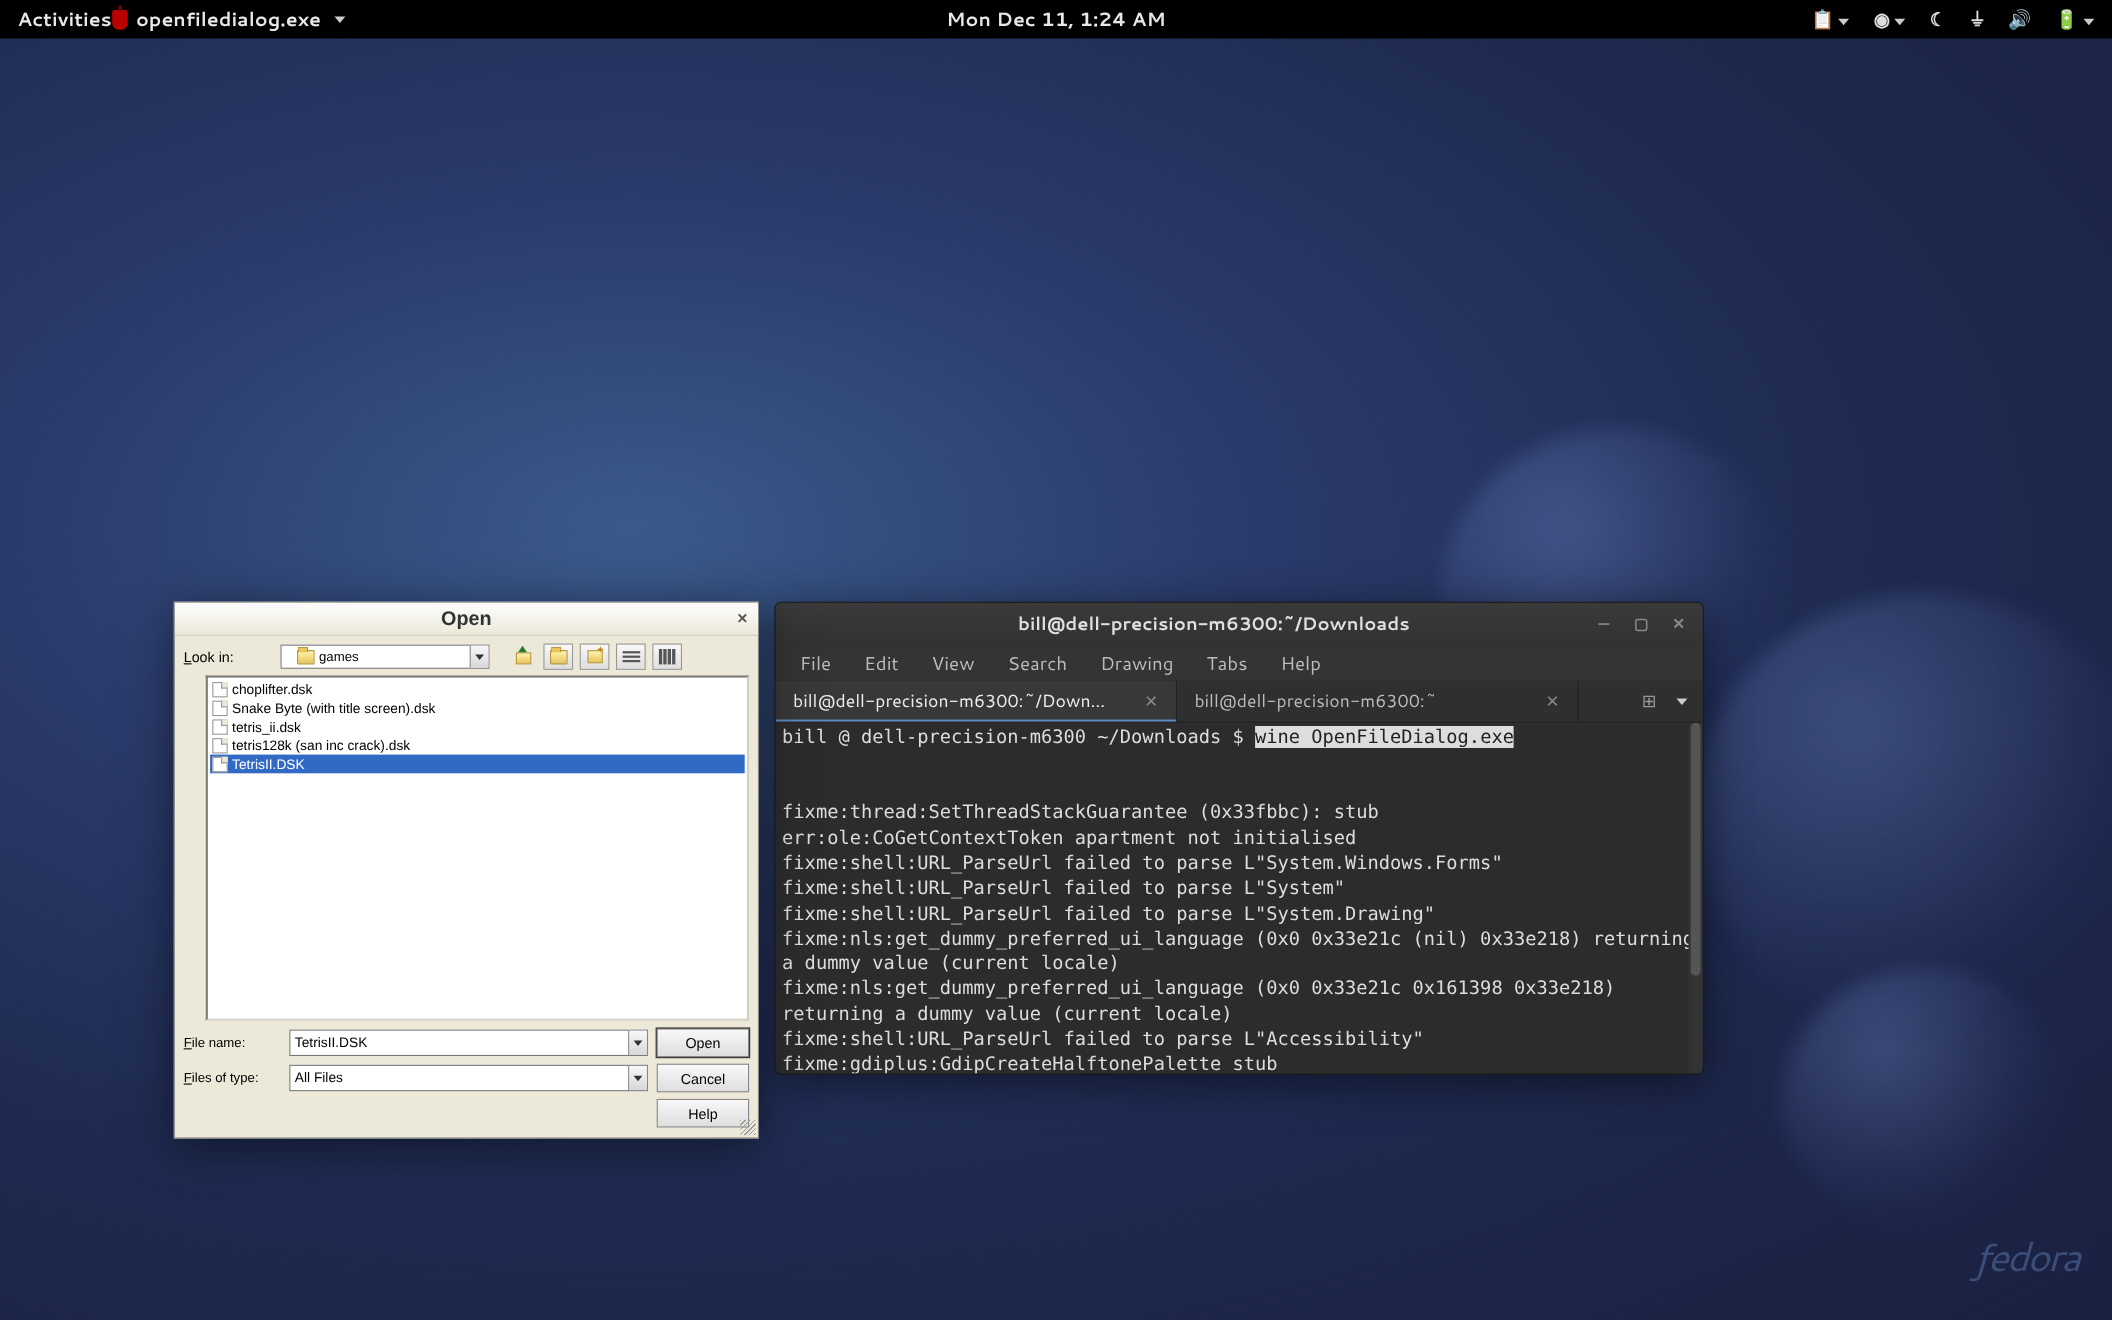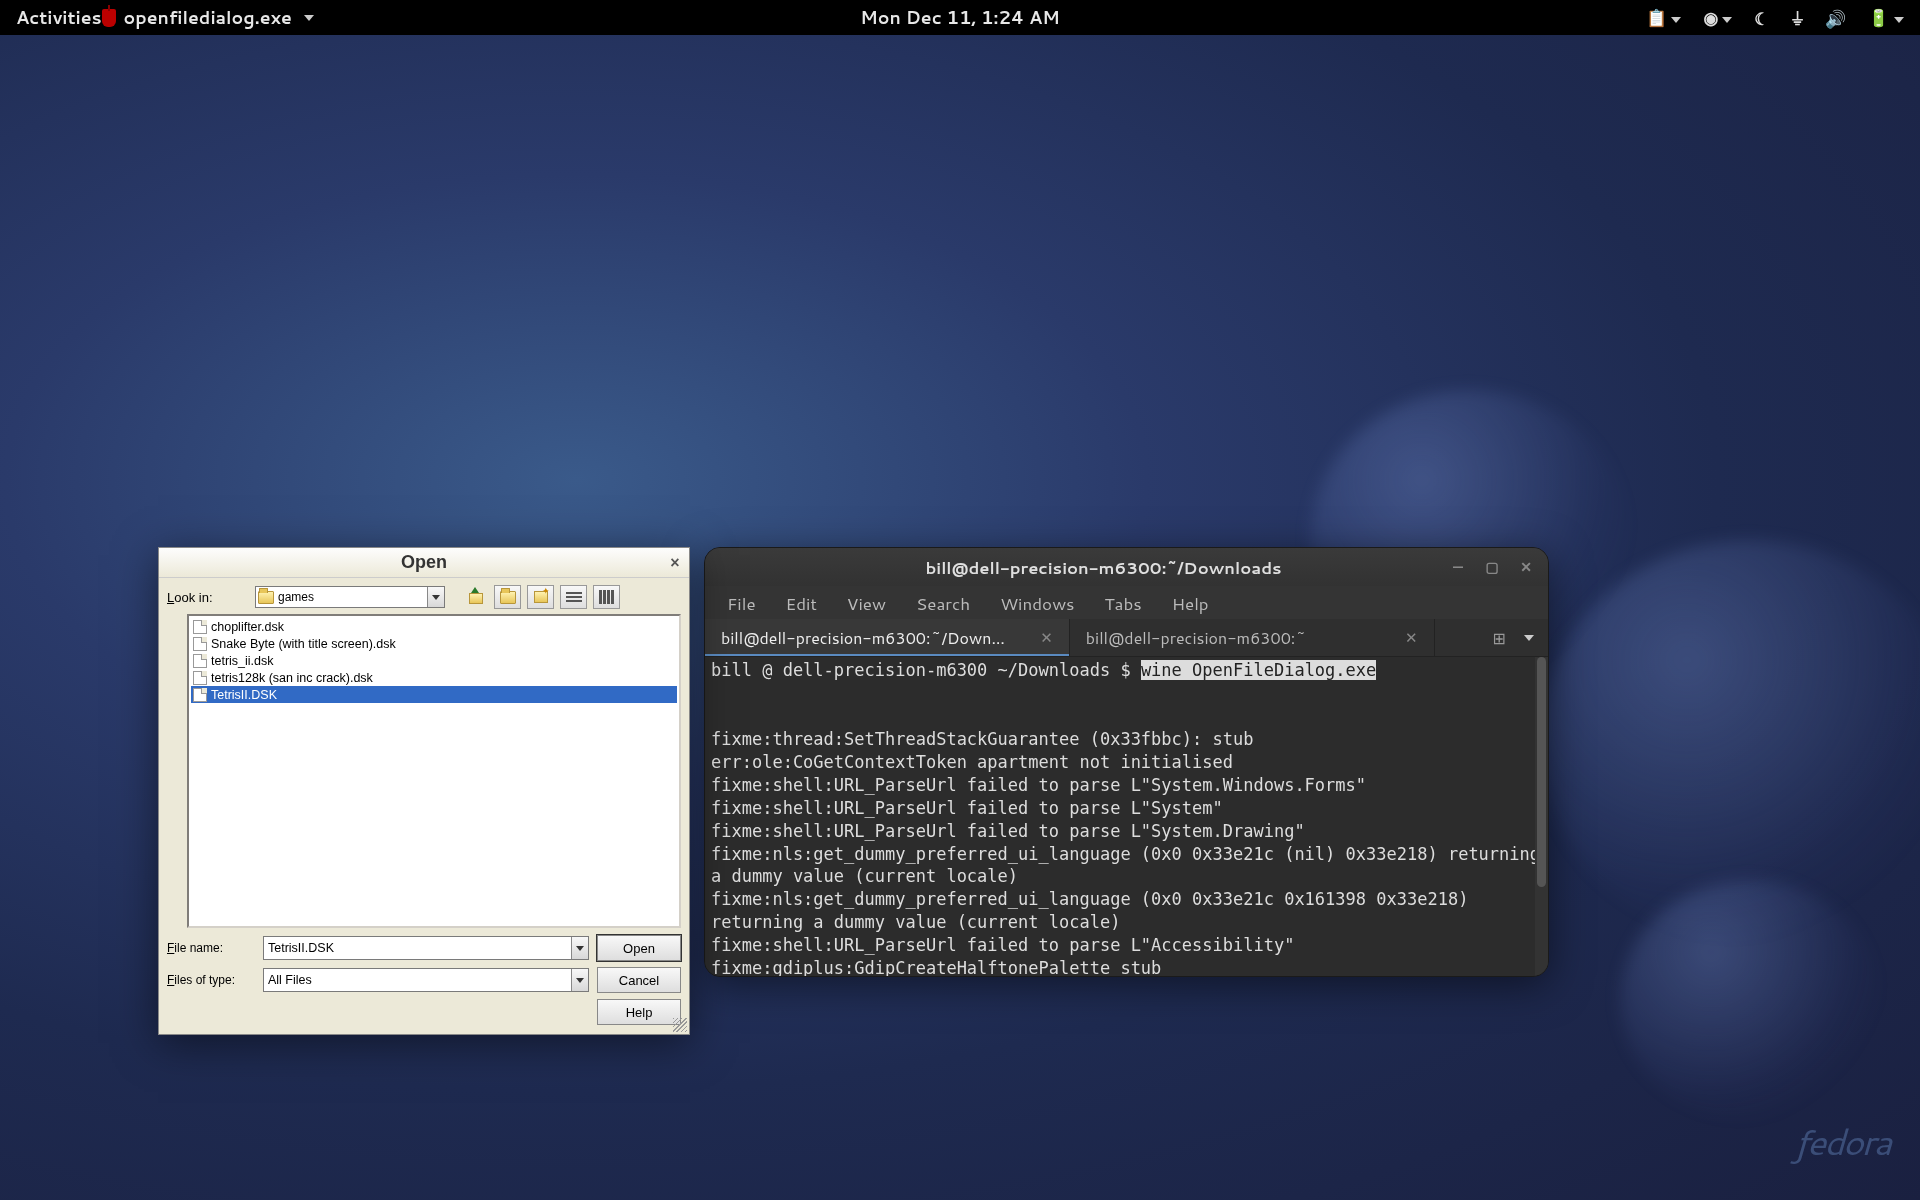--- a/index.html
+++ b/index.html
@@ -26,21 +26,21 @@
 .topbar-right { margin-left: auto; display: flex; align-items: center; gap: 22px; padding-right: 16px; }
 .tri-down { display:inline-block; width:0; height:0; border-left:5px solid transparent; border-right:5px solid transparent; border-top:6px solid #ccc; vertical-align: middle; margin-left:4px;}
 .sys-icon { color: #ddd; font-size: 17px; }
 
 
 .fedora { position: absolute; right: 30px; bottom: 33px; color: rgba(120,160,220,0.35); font-size: 36px; font-weight: 300; letter-spacing: -2px; font-style: italic;}
 
 
 .terminal {
   position: absolute; left: 704px; top: 547px; width: 845px; height: 430px;
-  background: #2b2b2b; border: 1px solid #1a1a1a; border-radius: 16px;
+  background: #2b2b2b; border: 1px solid #1a1a1a; border-radius: 6px;
   box-shadow: 0 8px 40px rgba(0,0,0,0.5);
   display: flex; flex-direction: column; overflow: hidden;
 }
 .term-titlebar {
   height: 38px; background: linear-gradient(#3a3a3a,#323232);
   display: flex; align-items: center; color: #e0e0e0; font-weight: 600; font-size: 16.5px;
 }
 .term-title { flex: 1; text-align: center; }
 .term-winbtns { display: flex; gap: 18px; padding: 0 14px; }
 .term-winbtn { width: 16px; height: 16px; display:flex; align-items:center; justify-content:center; color:#888; cursor:pointer; font-size:14px;}
@@ -66,21 +66,21 @@
 }
 .ofd-titlebar {
   height: 30px; background: linear-gradient(#fdfdfd,#ece9d8);
   display: flex; align-items: center; border-bottom: 1px solid #ccc;
 }
 .ofd-title { flex:1; text-align:center; font-weight:700; font-size:18px; color:#333;}
 .ofd-close { width:28px; text-align:center; font-size:16px; color:#555; cursor:pointer; font-weight:700;}
 .ofd-body { padding: 6px 8px 8px 8px; display:flex; flex-direction:column; height: calc(100% - 30px);}
 .ofd-row1 { display:flex; align-items:center; gap:6px; height:26px;}
 .ofd-label { width: 82px; font-size:13px;}
-.lookin-combo { flex:0 0 190px; height:22px; border:1px solid #7a7a7a; background:#fff; display:flex; align-items:center; padding:0 2px; gap:4px; position:relative;}
+.lookin-combo { flex:0 0 190px; height:22px; border:1px solid #7a7a7a; background:#fff; display:flex; align-items:center; padding:0 14px; gap:4px; position:relative;}
 .folder-ic { width:16px; height:13px; background:linear-gradient(#fff2b0,#e8c659); border:1px solid #b8963a; border-radius:1px; position:relative;}
 .folder-ic::before{content:"";position:absolute;top:-4px;left:0;width:7px;height:4px;background:#e8c659;border:1px solid #b8963a;border-bottom:none;border-radius:1px 1px 0 0;}
 .combo-arrow { position:absolute; right:0; top:0; bottom:0; width:17px; background:linear-gradient(#f8f8f8,#d8d8d8); border-left:1px solid #888; display:flex;align-items:center;justify-content:center;}
 .combo-arrow::after{content:"";width:0;height:0;border-left:4px solid transparent;border-right:4px solid transparent;border-top:5px solid #333;}
 .tb-btn { width:27px; height:24px; background:linear-gradient(#f8f8f8,#dedede); border:1px solid #999; display:flex; align-items:center; justify-content:center; cursor:pointer;}
 .tb-btn.flat { background: #ece9d8; border:1px solid #ece9d8;}
 .up-ic { width:14px;height:14px; position:relative;}
 .up-ic::before{content:"";position:absolute;left:1px;bottom:0;width:12px;height:9px;background:linear-gradient(#fff2b0,#e8c659);border:1px solid #b8963a;}
 .up-ic::after{content:"";position:absolute;left:3px;top:-3px;width:0;height:0;border-left:4px solid transparent;border-right:4px solid transparent;border-bottom:6px solid #2a7a2a;}
 .newf-ic{width:14px;height:12px;background:linear-gradient(#fff2b0,#e8c659);border:1px solid #b8963a;position:relative;}
@@ -142,21 +142,21 @@
       <div class="term-winbtn">—</div>
       <div class="term-winbtn">▢</div>
       <div class="term-winbtn">✕</div>
     </div>
   </div>
   <div class="term-menubar" id="term-menubar">
       <div class="term-menu">File</div>
       <div class="term-menu">Edit</div>
       <div class="term-menu">View</div>
       <div class="term-menu">Search</div>
-      <div class="term-menu">Windows</div>
+      <div class="term-menu">Drawing</div>
       <div class="term-menu">Tabs</div>
       <div class="term-menu">Help</div>
     </div>
   <div class="term-tabs">
     <div id="term-tabs-container" style="display:flex;flex:1;min-width:0;">
         <div class="term-tab active">
           <span class="term-tab-label">bill@dell-precision-m6300:~/Down…</span>
           <span class="term-tab-close">✕</span>
         </div>
         <div class="term-tab">

